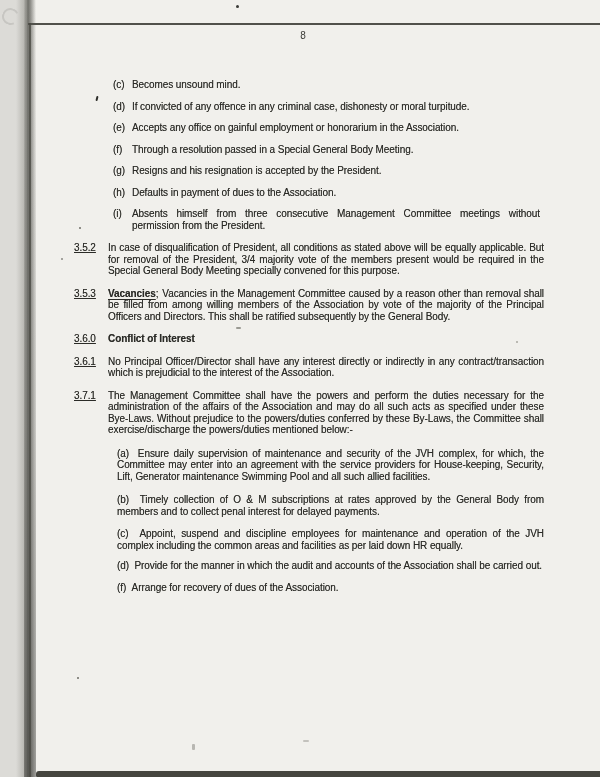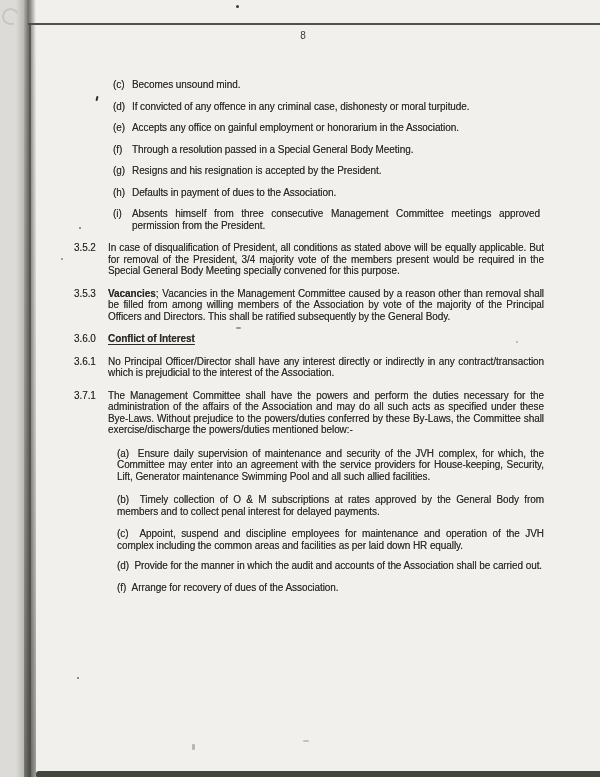--- a/index.html
+++ b/index.html
@@ -58,33 +58,33 @@
     position:absolute; left:0; top:30px; width:606px;
     text-align:center; font-size:10px; color:#3a3a36;
   }
   .content {
     position:absolute; left:74px; top:0; width:470px; padding-top:79px;
     font-size:10px; line-height:11.5px;
     letter-spacing:-0.08px;
     text-shadow:0 0 0.5px rgba(43,43,39,0.6);
   }
   .row { display:flex; }
-  .row .num { flex:0 0 34px; }
+  .row .num { flex:0 0 34px;text-decoration:underline; }
   .row .body { flex:0 0 436px; width:436px; }
   .lrow { display:flex; margin-left:39px; }
   .lrow .lbl { flex:0 0 19px; }
   .lrow .txt { flex:0 0 408px; width:408px; }
   .duty { margin-left:43px; width:427px; }
   .just { text-align:justify; }
   .m9  { margin-bottom:9px; }
   .m10 { margin-bottom:10px; }
   .m11 { margin-bottom:11px; }
   .m12 { margin-bottom:12px;justify-content:space-between; }
-  .hd { font-weight:bold; text-decoration:underline; text-underline-offset:2px; }
-  .lead { font-weight:bold; text-underline-offset:2px; }
+  .hd { font-weight:bold; text-underline-offset:2px; }
+  .lead { font-weight:bold; text-decoration:underline; text-underline-offset:2px; }
   .after-lead { margin-left:4px; }
 </style>
 </head>
 <body>
 
 <div class="scan-margin"></div>
 <div class="edge-shadow"></div>
 <div class="edge-shadow-lower"></div>
 <div class="border-top"></div>
 <div class="border-left"></div>
@@ -123,21 +123,21 @@
   <div class="lrow m10">
     <span class="lbl">(g)</span>
     <span class="txt">Resigns and his resignation is accepted by the President.</span>
   </div>
   <div class="lrow m10">
     <span class="lbl">(h)</span>
     <span class="txt">Defaults in payment of dues to the Association.</span>
   </div>
   <div class="lrow m11">
     <span class="lbl">(i)</span>
-    <span class="txt just">Absents himself from three consecutive Management Committee meetings approved permission from the President.</span>
+    <span class="txt just">Absents himself from three consecutive Management Committee meetings without permission from the President.</span>
   </div>
 
   <div class="row m11">
     <span class="num">3.5.2</span>
     <div class="body just">In case of disqualification of President, all conditions as stated above will be equally applicable. But for removal of the President, 3/4 majority vote of the members present would be required in the Special General Body Meeting specially convened for this purpose.</div>
   </div>
 
   <div class="row m11">
     <span class="num">3.5.3</span>
     <div class="body just"><span class="lead">Vacancies</span><span>;</span><span class="after-lead">Vacancies in the Management Committee caused by a reason other than removal shall be filled from among willing members of the Association by vote of the majority of the Principal Officers and Directors. This shall be ratified subsequently by the General Body.</span></div>

